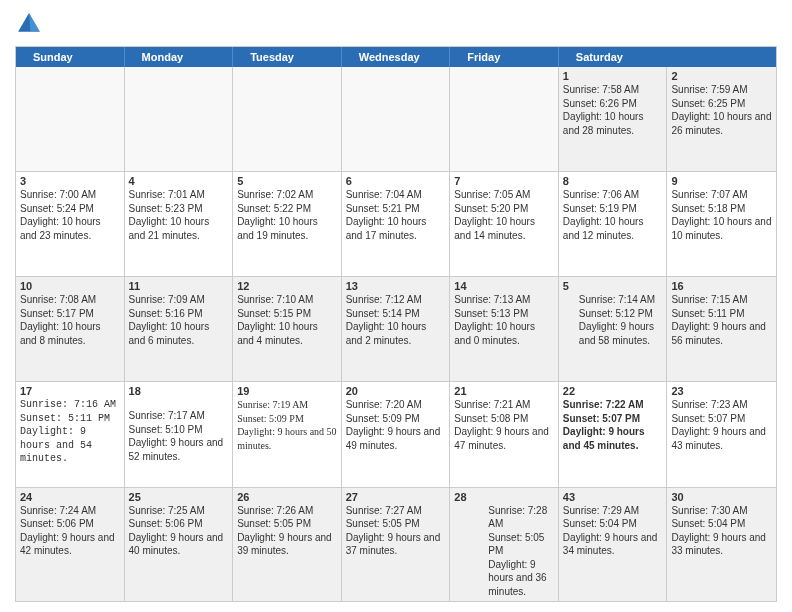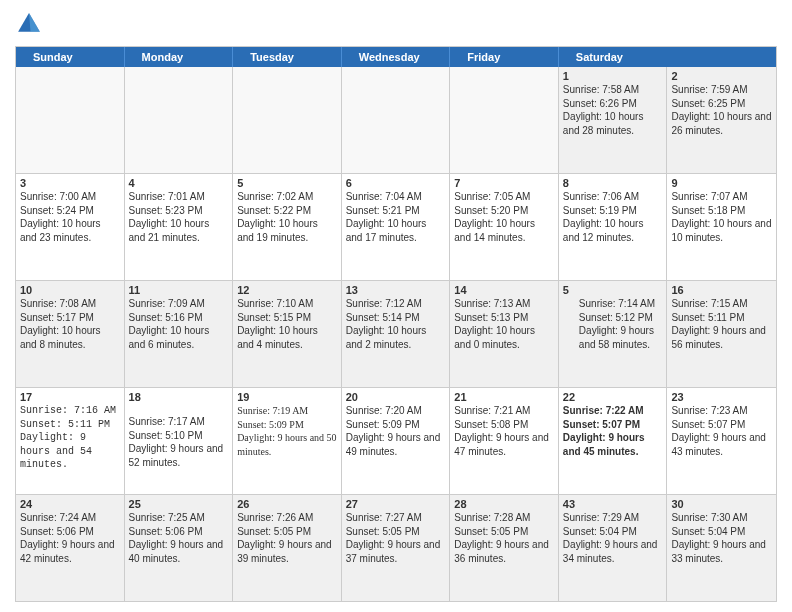--- a/index.html
+++ b/index.html
@@ -321,21 +321,21 @@
 Daylight: 9 hours and 39 minutes.</div>
           </div>
           <div class="cal-cell shaded">
             <span class="day-num">27</span>
             <div class="day-info" style="white-space: pre-line;">Sunrise: 7:27 AM
 Sunset: 5:05 PM
 Daylight: 9 hours and 37 minutes.</div>
           </div>
           <div class="cal-cell shaded">
             <span class="day-num">28</span>
-            <div class="day-info" style="white-space: pre-line;">Sunrise: 7:28 AM
+            <div class="day-info" style="white-space: pre-line; margin-left: 34px;">Sunrise: 7:28 AM
 Sunset: 5:05 PM
 Daylight: 9 hours and 36 minutes.</div>
           </div>
           <div class="cal-cell shaded">
             <span class="day-num">43</span>
             <div class="day-info" style="white-space: pre-line;">Sunrise: 7:29 AM
 Sunset: 5:04 PM
 Daylight: 9 hours and 34 minutes.</div>
           </div>
           <div class="cal-cell shaded">

